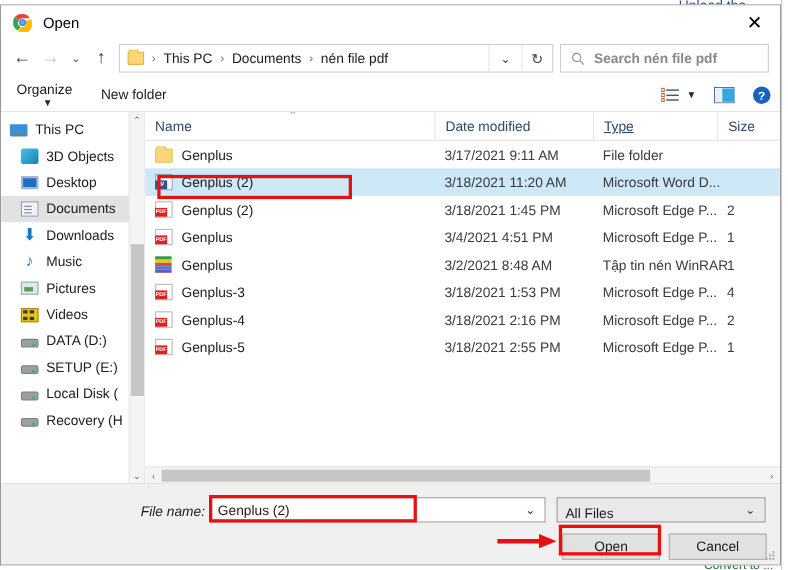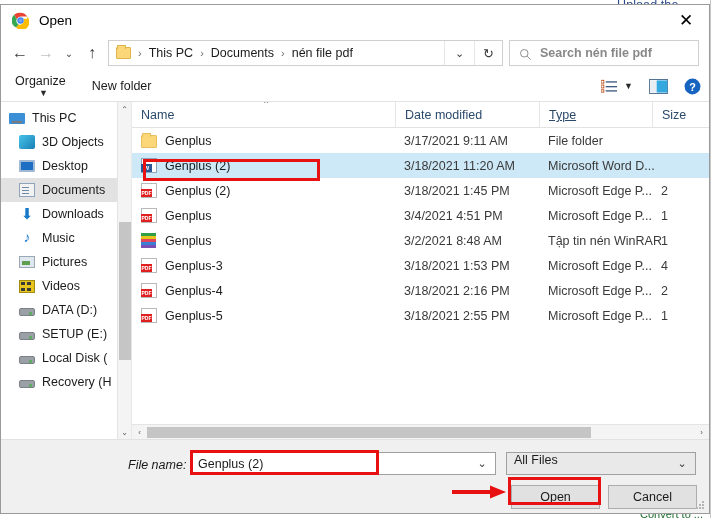--- a/index.html
+++ b/index.html
@@ -245,21 +245,21 @@
     position: absolute; left: 190px; top: 12px; width: 305px; height: 23px;
     border: 1px solid #a0a0a0; background: #ffffff; display: flex; align-items: center;
   }
   .fname-val { font-size: 12.5px; color: #1b1b1b; padding-left: 6px; }
   .fname-caret {
     position: absolute; right: 0; top: 0; width: 26px; height: 21px;
     display: flex; align-items: center; justify-content: center; font-size: 11px; color: #3a3a3a;
   }
   .filter-wrap {
     position: absolute; left: 505px; top: 12px; width: 190px; height: 23px;
-    border: 1px solid #a0a0a0; background: #e9e9e9; display: flex; align-items: flex-start;
+    border: 1px solid #a0a0a0; background: #e9e9e9; display: flex; align-items: flex-end;
   }
   .filter-val { font-size: 12.5px; color: #1b1b1b; padding-left: 7px; }
   .filter-caret {
     position: absolute; right: 0; top: 0; width: 26px; height: 21px;
     display: flex; align-items: center; justify-content: center; font-size: 11px; color: #3a3a3a;
   }
   .btn {
     position: absolute; height: 24px; width: 89px; top: 45px;
     background: #e1e1e1; border: 1px solid #adadad;
     font-size: 12.5px; color: #1b1b1b; display: flex; align-items: center; justify-content: center;

